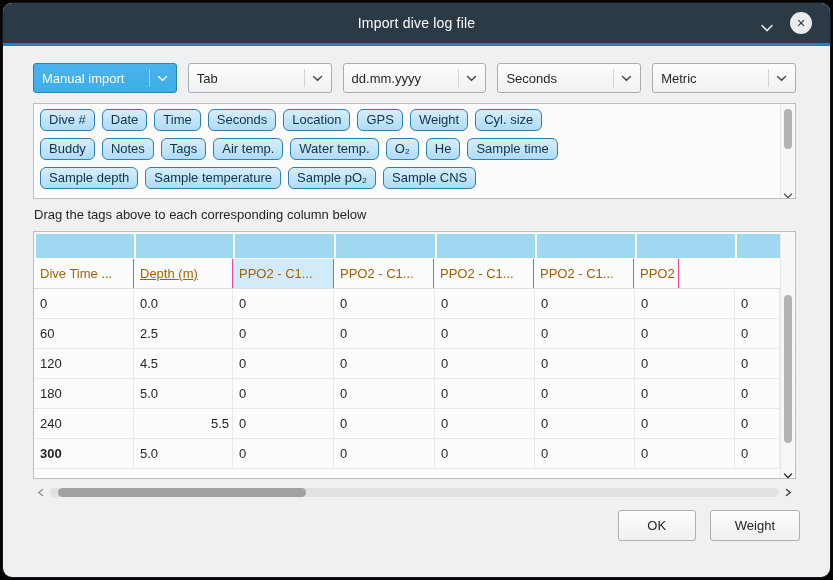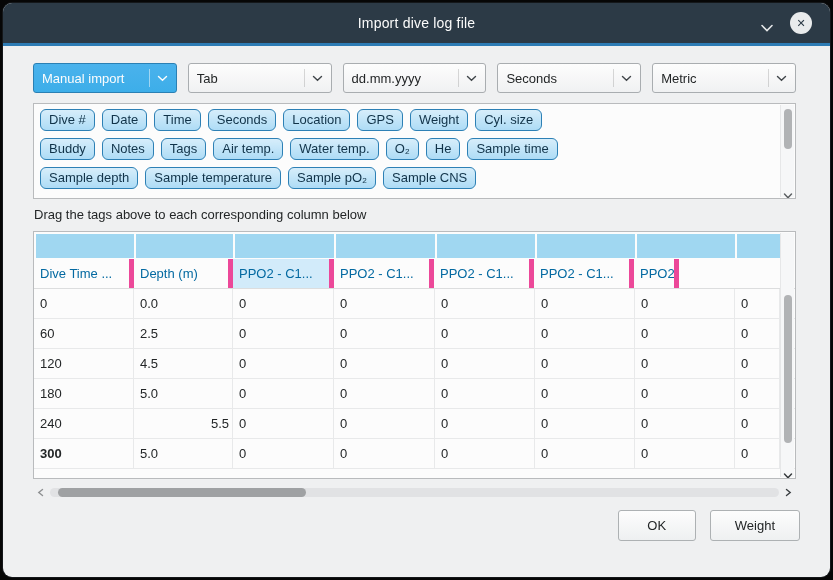--- a/index.html
+++ b/index.html
@@ -47,21 +47,21 @@
   .htrack{position:absolute;left:17px;right:17px;top:4px;height:9px;border-radius:4.5px;background:#e1e2e4}
   .hthumb{position:absolute;left:8px;top:0;width:248px;height:9px;border-radius:4.5px;background:#9fa1a3}
   
   .instruction{position:absolute;left:31px;top:204px;font-size:13px;color:#232627}
   
   .table-box{position:absolute;left:30px;top:228px;width:763px;height:248px;background:#fcfcfc;
              border:1px solid #b9bbbd;overflow:hidden}
   .drop-row{display:flex;padding:2px 0 0 2px;height:27px}
   .dropcell{height:24px;background:var(--drop-cell,#a0d7f1);border-right:2px solid #fcfcfc}
   .header-row{display:flex;height:30px;border-bottom:1px solid #dcddde}
-  .hcell{font-size:13px;color:#0369a1;padding:7px 3px 0 6px;border-right:5px solid #ec4899;
+  .hcell{font-size:13px;color:#a16207;padding:7px 3px 0 6px;border-right:1px solid #ec4899;
          overflow:hidden;white-space:nowrap;cursor:pointer}
   .hcell.sel{background:var(--selected-header,#d2ebfa)}
   .trow{display:flex;height:30px;border-bottom:1px solid #e8e9ea}
   .tcell{font-size:13px;color:#232627;padding:7px 3px 0 6px;border-right:1px solid #e8e9ea;
          overflow:hidden;white-space:nowrap}
   
   .btn-row{position:absolute;top:507px;right:30px;display:flex;gap:14px}
   .btn{height:31px;border:1px solid #adb1b3;border-radius:3px;background:linear-gradient(#fdfdfd,#eef0f1);
        font-size:13px;color:#232627;font-family:inherit;padding:0 24px;min-width:78px;cursor:pointer}
 </style>
@@ -174,21 +174,21 @@
           <div class="dropcell" style="width: 99px;"></div>
           <div class="dropcell" style="width: 101px;"></div>
           <div class="dropcell" style="width: 101px;"></div>
           <div class="dropcell" style="width: 100px;"></div>
           <div class="dropcell" style="width: 100px;"></div>
           <div class="dropcell" style="width: 100px;"></div>
           <div class="dropcell" style="width: 45px;"></div>
         </div>
       <div class="header-row">
           <div class="hcell" style="width: 100px;">Dive Time ...</div>
-          <div class="hcell" style="width: 99px;">Depth (m)</div>
+          <div class="hcell" style="width: 99px; text-decoration: underline;">Depth (m)</div>
           <div class="hcell sel" style="width: 101px;">PPO2 - C1...</div>
           <div class="hcell" style="width: 100px;">PPO2 - C1...</div>
           <div class="hcell" style="width: 100px;">PPO2 - C1...</div>
           <div class="hcell" style="width: 100px;">PPO2 - C1...</div>
           <div class="hcell" style="width: 45px;">PPO2</div>
         </div>
       <div class="tbody">
           <div class="trow">
             <div class="tcell" style="width: 100px;">0</div>
             <div class="tcell" style="width: 99px;">0.0</div>

